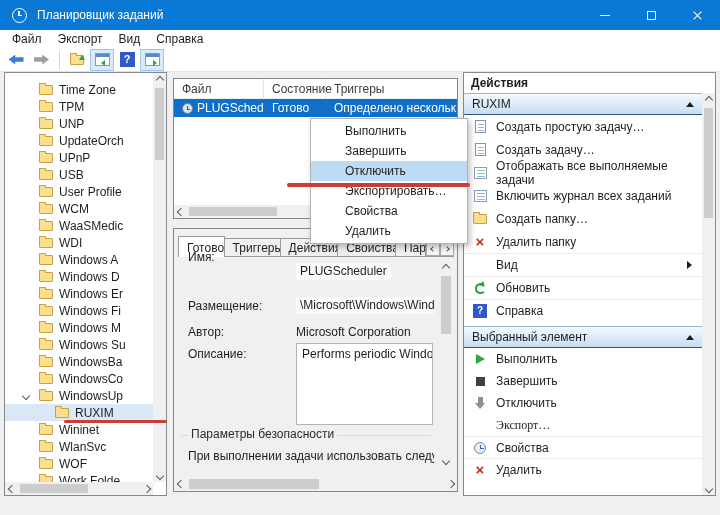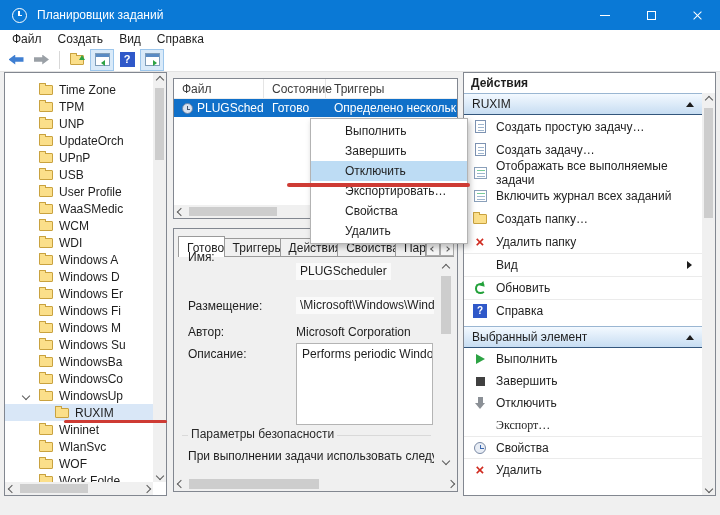--- a/index.html
+++ b/index.html
@@ -144,21 +144,21 @@
           <span class="max-glyph"></span>
         </div>
       <div class="wc">
           <span class="close-glyph"></span>
         </div>
     </div>
   </div>
 
   <div class="menubar">
     <span class="menu-item">Файл</span>
-    <span class="menu-item">Создать</span>
+    <span class="menu-item">Экспорт</span>
     <span class="menu-item">Вид</span>
     <span class="menu-item">Справка</span>
   </div>
 
   <div class="toolbar">
     <div class="tb-btn">
         <span class="nav-arrow nav-back"></span>
       </div>
     <div class="tb-btn">
         <span class="nav-arrow nav-fwd"></span>
@@ -203,25 +203,25 @@
       <div class="trow">
           <span class="folder-ic"></span>
           <span class="tlabel">USB</span>
         </div>
       <div class="trow">
           <span class="folder-ic"></span>
           <span class="tlabel">User Profile</span>
         </div>
       <div class="trow">
           <span class="folder-ic"></span>
+          <span class="tlabel">WCM</span>
+        </div>
+      <div class="trow">
+          <span class="folder-ic"></span>
           <span class="tlabel">WaaSMedic</span>
-        </div>
-      <div class="trow">
-          <span class="folder-ic"></span>
-          <span class="tlabel">WCM</span>
         </div>
       <div class="trow">
           <span class="folder-ic"></span>
           <span class="tlabel">WDI</span>
         </div>
       <div class="trow">
           <span class="folder-ic"></span>
           <span class="tlabel">Windows A</span>
         </div>
       <div class="trow">

